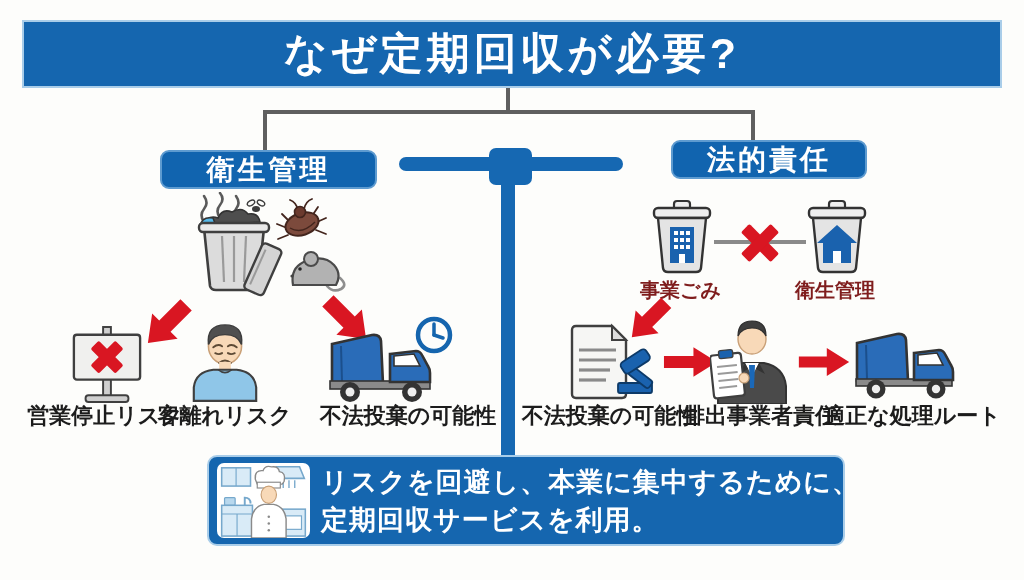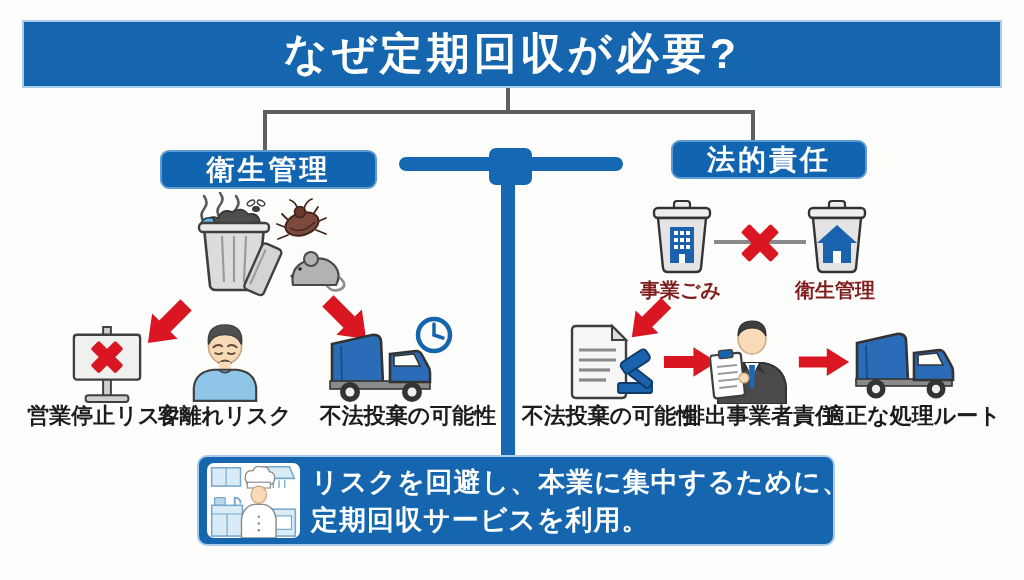--- a/index.html
+++ b/index.html
@@ -26,21 +26,21 @@
   .pill { position:absolute; height:39px; background:#1164af; border:2px solid #5e9bd0; border-radius:9px;
     display:flex; align-items:center; justify-content:center; color:#fff; font-size:28px; font-weight:bold; letter-spacing:3px; }
 
   
   .cap { position:absolute; top:401px; font-size:22px; font-weight:bold; color:#1c1c1c;
     text-align:center; white-space:nowrap; }
   .bin-cap { position:absolute; top:277px; font-size:20px; font-weight:bold; color:#7f1d1d;
     text-align:center; white-space:nowrap; }
 
   
-  .banner { position:absolute; left:197px; top:455px; width:638px; height:91px;
+  .banner { position:absolute; left:207px; top:455px; width:638px; height:91px;
     background:#1566af; border-radius:10px; border:2px solid #a9cde9; }
   .banner-card { position:absolute; left:8px; top:6px; width:93px; height:75px;
     background:#fff; border-radius:7px; overflow:hidden; }
   .banner-text { position:absolute; left:112px; top:6px; color:#fff; font-size:27px;
     font-weight:bold; line-height:38px; letter-spacing:1px; white-space:nowrap; }
 
   svg { display:block; }
 </style>
 </head>
 <body>

